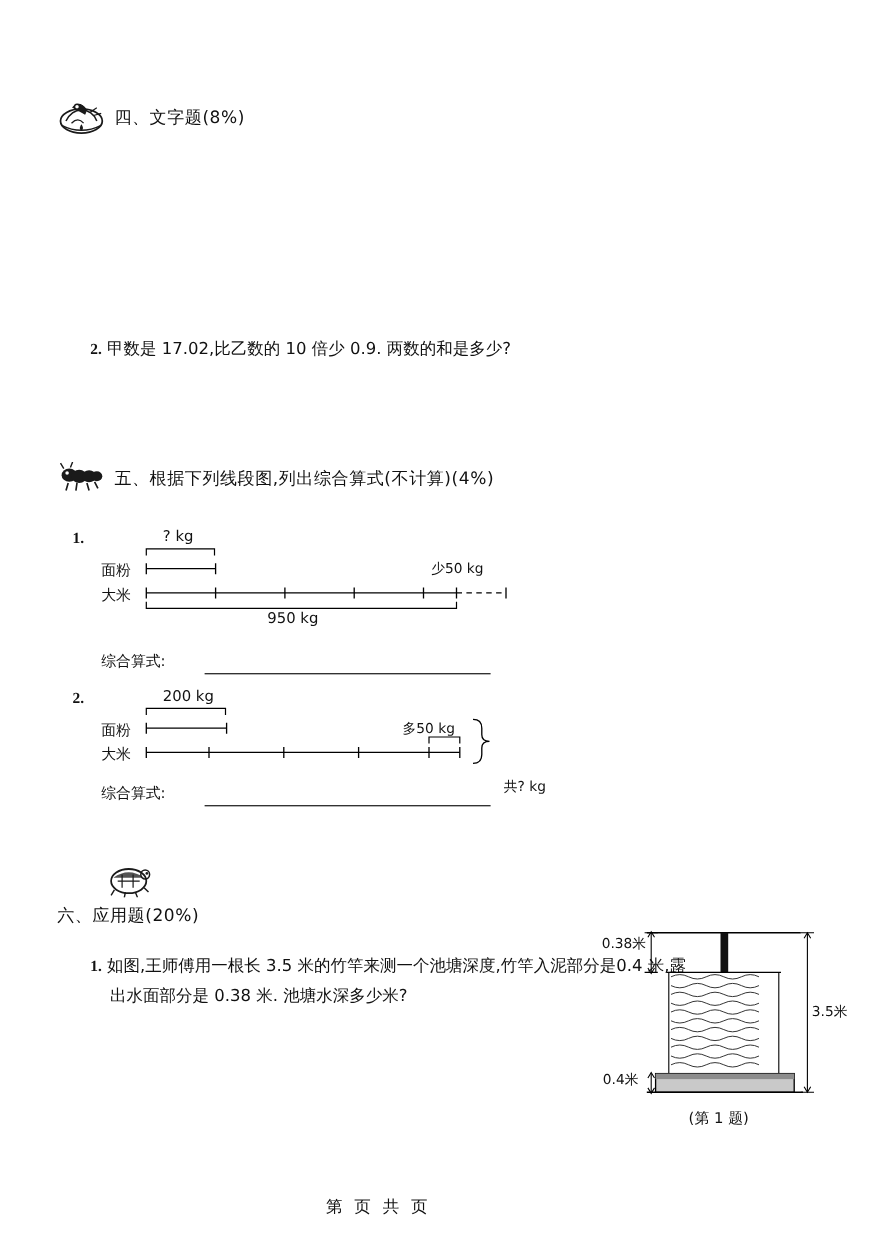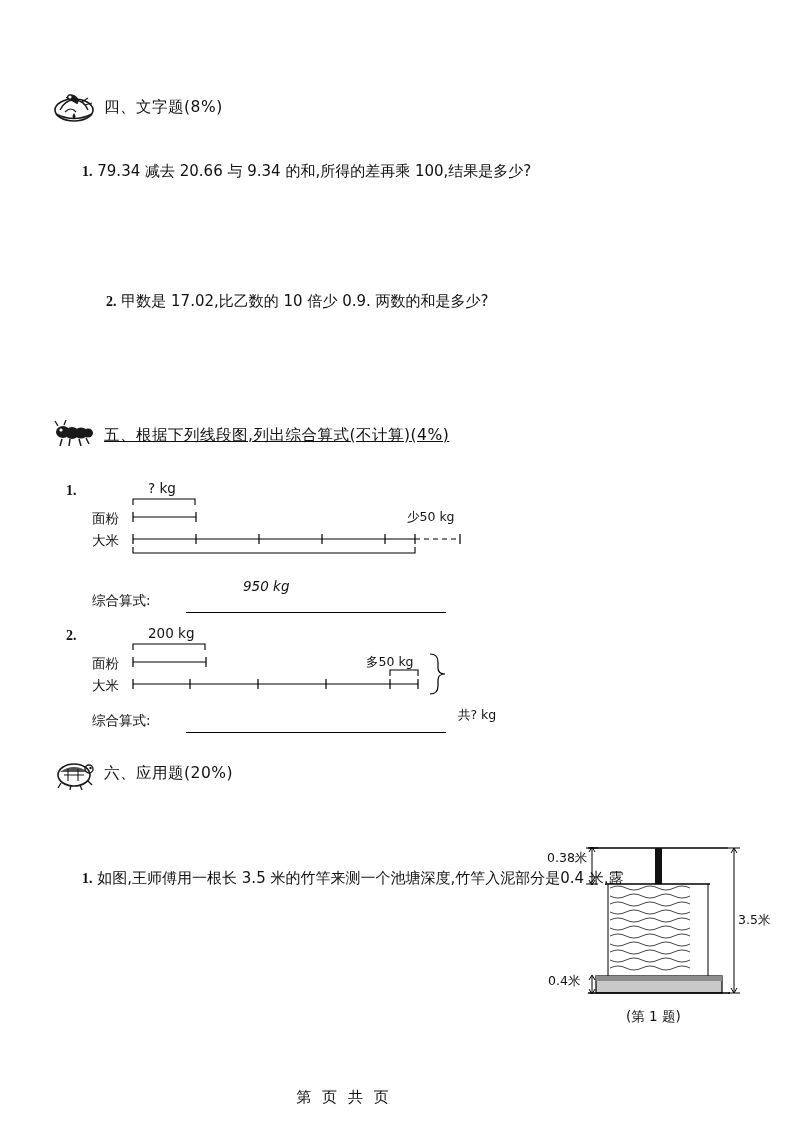--- a/index.html
+++ b/index.html
@@ -114,52 +114,48 @@
         <circle cx="18" cy="5" r="2.2" fill="#fff" stroke="#1a1a1a" stroke-width="1.2"></circle>
         <path d="M13 20 q6 -6 11 0" fill="none" stroke="#1a1a1a" stroke-width="1.2"></path>
         <path d="M22 21 q-3 4 0 6 q3 -2 0 -6" fill="#1a1a1a"></path>
         <path d="M4 22 q18 9 36 0" fill="none" stroke="#1a1a1a" stroke-width="1.4"></path>
         <path d="M30 10 l6 -4 M33 13 l7 -2" stroke="#1a1a1a" stroke-width="1.1"></path>
       </svg>
     </span>
     <span class="sec-title">四、文字题(8%)</span>
   </div>
 
-  <div class="q" style="left:82px; top:158px;">
-    <span class="qnum">1.</span>
-    <span>79.34 减去 20.66 与 9.34 的和,所得的差再乘 100,结果是多少?</span>
-  </div>
-
-  <div class="q" style="left:82px; top:288px;margin-left:24px;">
+
+  <div class="q" style="left:82px; top:304px;">
     <span class="qnum">2.</span>
     <span>甲数是 17.02,比乙数的 10 倍少 0.9. 两数的和是多少?</span>
   </div>
 
-  <div class="section-head" style="left:52px; top:420px;text-decoration:underline;">
+  <div class="section-head" style="left:52px; top:420px;">
     <span class="sec-icon">
       <svg width="44" height="30" viewBox="0 0 44 30">
         <ellipse cx="11" cy="12" rx="7" ry="6" fill="#1a1a1a"></ellipse>
         <ellipse cx="20" cy="13" rx="7" ry="6" fill="#1a1a1a"></ellipse>
         <ellipse cx="29" cy="13" rx="6.5" ry="5.5" fill="#1a1a1a"></ellipse>
         <ellipse cx="36" cy="13" rx="5" ry="4.5" fill="#1a1a1a"></ellipse>
         <circle cx="9" cy="10" r="1.6" fill="#fff"></circle>
         <path d="M6 6 l-3 -5 M12 5 l2 -5" stroke="#1a1a1a" stroke-width="1.3"></path>
         <path d="M10 19 l-2 7 M18 19 l-1 7 M27 19 l2 7 M34 18 l3 6" stroke="#1a1a1a" stroke-width="1.5"></path>
       </svg>
     </span>
     <span class="sec-title">五、根据下列线段图,列出综合算式(不计算)(4%)</span>
   </div>
 
   <div class="diagram" style="left:0; top:0;">
     <span class="qnum" style="position:absolute; left:66px; top:483px;">1.</span>
     <span class="lbl" style="left:148px; top:480px;">? kg</span>
     <span class="lbl" style="left:92px; top:510px;">面粉</span>
     <span class="lbl" style="left:92px; top:532px;">大米</span>
-    <span class="lbl-s" style="left:407px; top:509px;">少50 kg</span>
-    <span class="lbl" style="left:243px; top:578px;font-style:italic;">950 kg</span>
+    <span class="lbl-s" style="left:392px; top:509px;">少50 kg</span>
+    <span class="lbl" style="left:243px; top:554px;">950 kg</span>
 
     <svg style="position:absolute; left:130px; top:495px;" width="340" height="72" viewBox="0 0 340 72">
 
       <path d="M3 10 v-6 h62 v6" fill="none" stroke="#000" stroke-width="1.1"></path>
 
       <line x1="3" y1="22" x2="66" y2="22" stroke="#000" stroke-width="1.2"></line>
       <line x1="3" y1="17" x2="3" y2="27" stroke="#000" stroke-width="1.2"></line>
       <line x1="66" y1="17" x2="66" y2="27" stroke="#000" stroke-width="1.2"></line>
 
       <line x1="3" y1="44" x2="285" y2="44" stroke="#000" stroke-width="1.2"></line>
@@ -206,37 +202,38 @@
 
       <path d="M260 36 v-6 h28 v6" fill="none" stroke="#000" stroke-width="1.1"></path>
 
       <path d="M300 14 q8 0 8 8 v6 q0 6 7 6 q-7 0 -7 6 v6 q0 8 -8 8" fill="none" stroke="#000" stroke-width="1.2"></path>
     </svg>
 
     <span class="lbl" style="left:92px; top:712px;">综合算式:</span>
     <div class="blank-line" style="left:186px; top:732px; width:260px;"></div>
   </div>
 
-  <div class="section-head" style="left:52px; top:758px;">
+  <div class="section-head" style="left:52px; top:784px;flex-direction:column;">
     <span class="sec-icon">
       <svg width="44" height="32" viewBox="0 0 44 32">
         <ellipse cx="22" cy="17" rx="16" ry="11" fill="none" stroke="#1a1a1a" stroke-width="1.6"></ellipse>
         <path d="M8 14 q14 -10 28 0" fill="#1a1a1a" opacity="0.75"></path>
         <path d="M12 17 h20 M16 11 v12 M26 11 v12" stroke="#1a1a1a" stroke-width="1.1"></path>
         <circle cx="37" cy="11" r="4" fill="none" stroke="#1a1a1a" stroke-width="1.4"></circle>
         <circle cx="38.5" cy="10" r="1.2" fill="#1a1a1a"></circle>
         <path d="M9 25 l-3 5 M19 27 l-1 5 M28 27 l2 5 M36 23 l4 4" stroke="#1a1a1a" stroke-width="1.3"></path>
       </svg>
     </span>
     <span class="sec-title">六、应用题(20%)</span>
   </div>
 
   <div class="q-wrap" style="left:82px; top:818px; width:640px;margin-top:47px;">
     <span class="qnum">1.</span>
     <span>如图,王师傅用一根长 3.5 米的竹竿来测一个池塘深度,竹竿入泥部分是0.4 米,露</span>
+    <div style="margin-left:18px;">出水面部分是 0.38 米. 池塘水深多少米?</div>
   </div>
 
   <div class="fig" style="left:520px; top:840px;margin-left:28px;">
     <svg width="230" height="200" viewBox="0 0 230 200">
 
       <line x1="40" y1="8" x2="180" y2="8" stroke="#000" stroke-width="1.4"></line>
 
       <rect x="107" y="8" width="7" height="130" fill="#111"></rect>
 
       <rect x="60" y="44" width="100" height="92" fill="#fff" stroke="none"></rect>

